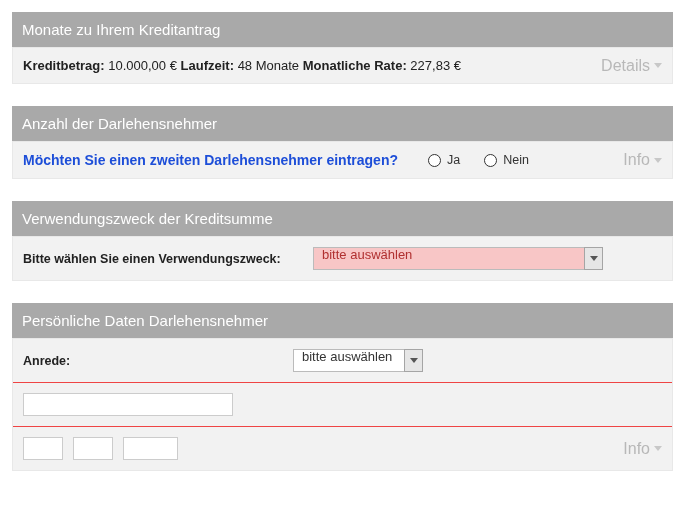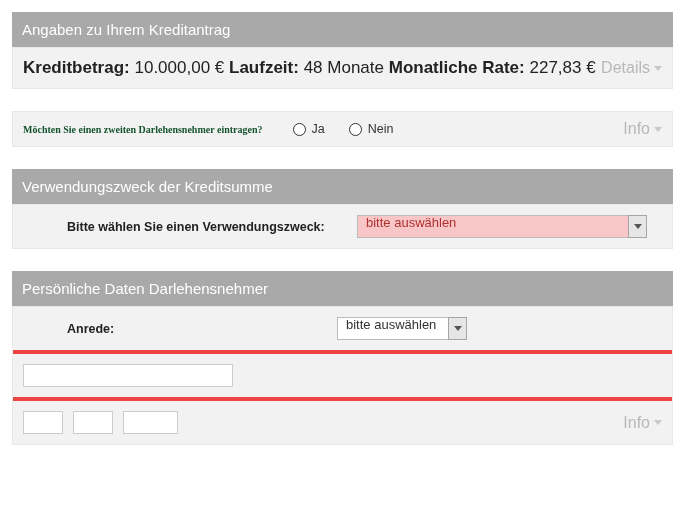--- a/index.html
+++ b/index.html
@@ -24,48 +24,47 @@
     background: #f2f2f2;
     border: 1px solid #e8e8e8;
   }
   .summary-row, .form-row {
     padding: 10px 10px;
     display: flex;
     align-items: center;
     position: relative;
   }
   .form-row {
-    border-bottom: 4px solid #ef4444;
+    border-bottom: 1px solid #ef4444;
   }
   .form-row:last-child { border-bottom: none; }
   .right-link {
     position: absolute;
     right: 10px;
     top: 50%;
     transform: translateY(-50%);
     color: #b8b8b8;
     font-size: 16px;
     display: flex;
     align-items: center;
     gap: 4px;
     cursor: pointer;
   }
   .chev {
     width: 0; height: 0;
     border-left: 4px solid transparent;
     border-right: 4px solid transparent;
     border-top: 5px solid #c8c8c8;
   }
-  .summary-text { font-size: 17px; color: #222; }
+  .summary-text { font-size: 13px; color: #222; }
   .summary-text b { font-weight: 700; }
   .q-label {
     font-weight: 700;
-    font-size: 10px;
-    color: #14532d;
-    font-family: Liberation Serif, serif;
+    font-size: 14px;
+    color: #1d4ed8;
   }
   .radio-group {
     display: flex;
     gap: 24px;
     margin-left: 30px;
     align-items: flex-end;
   }
   .radio-opt {
     display: flex;
     align-items: center;
@@ -77,21 +76,20 @@
     width: 13px; height: 13px;
     border: 1.5px solid #333;
     border-radius: 50%;
     background: #fff;
   }
   .field-label {
     width: 270px;
     font-weight: 700;
     font-size: 12.5px;
     color: #222;
-    margin-left: 44px;
   }
   .select-wrap {
     position: relative;
     display: inline-flex;
     align-items: center;
   }
   .select-wrap .box {
     background: #fff;
     border: 1px solid #bbb;
     padding: 3px 24px 11px 8px;
@@ -133,40 +131,41 @@
   }
   .w-med { width: 210px; }
   .dob-group { display: flex; gap: 10px; }
   .dob-group .text-input { width: 40px; text-align: left; }
   .dob-group .text-input.year { width: 55px; }
 </style>
 </head>
 <body>
 
 <div class="section">
-  <div class="section-header">Angaben zu Ihrem Kreditantrag</div>
+  <div class="section-header">Monate zu Ihrem Kreditantrag</div>
   <div class="section-body">
     <div class="summary-row">
       <span class="summary-text">
         <b>Kreditbetrag:</b>
         <span>10.000,00 €</span>
         <b>Laufzeit:</b>
         <span>48 Monate</span>
         <b>Monatliche Rate:</b>
         <span>227,83 €</span>
       </span>
       <span class="right-link">
         <span>Details</span>
         <span class="chev"></span>
       </span>
     </div>
   </div>
 </div>
 
 <div class="section">
+  <div class="section-header">Anzahl der Darlehensnehmer</div>
   <div class="section-body">
     <div class="summary-row">
       <span class="q-label">Möchten Sie einen zweiten Darlehensnehmer eintragen?</span>
       <span class="radio-group">
         <span class="radio-opt">
           <span class="radio-circle"></span>
           <span>Ja</span>
         </span>
         <span class="radio-opt">
           <span class="radio-circle"></span>

